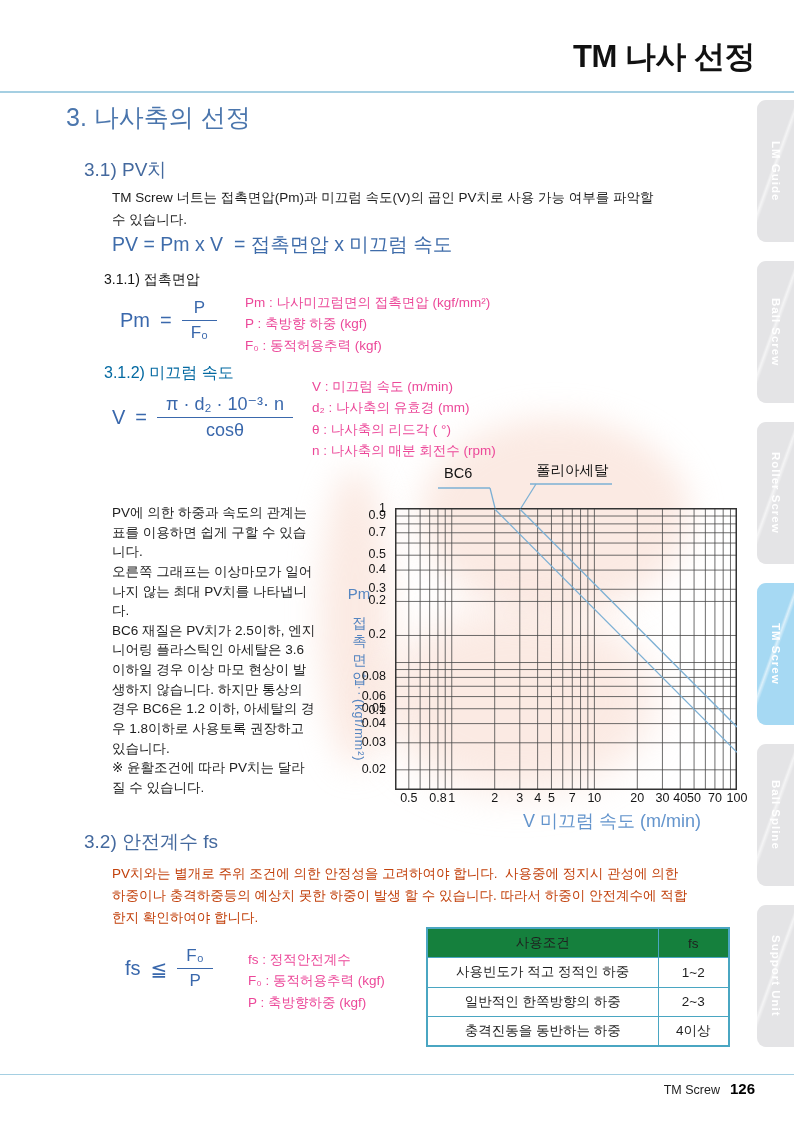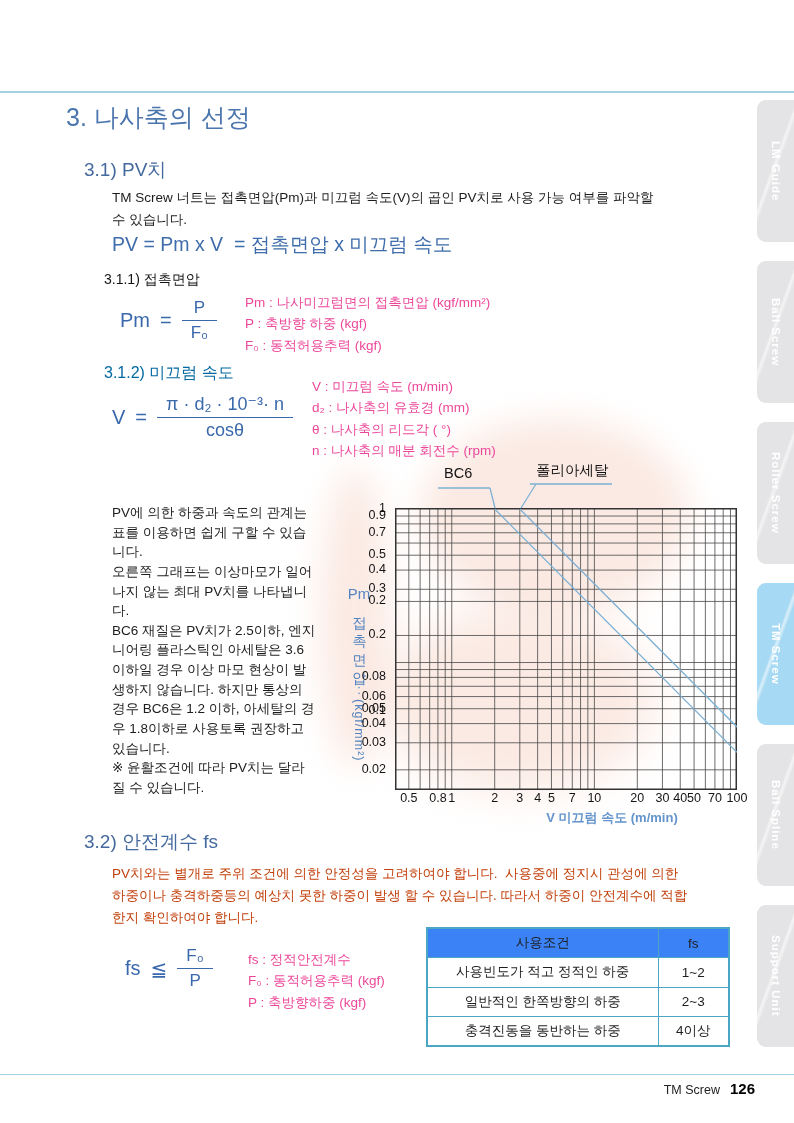--- a/index.html
+++ b/index.html
@@ -53,55 +53,56 @@
   #chart { left:340px; top:440px; width:430px; height:400px; }
   #chart .co-label { position:absolute; font-size:14.5px; color:#141414; }
   #bc6-label    { left:104px; top:25px; }
   #acetal-label { left:196px; top:21px; }
   #callout-svg  { position:absolute; left:0; top:0; }
   #plot-svg { position:absolute; left:55px; top:68px; background:transparent; }
   #y-ticks { position:absolute; left:0; top:68px; width:49px; height:282px; }
   #y-ticks div { position:absolute; right:3px; font-size:12.5px; color:#141414; }
   #x-ticks { position:absolute; left:55px; top:351px; width:342px; height:16px; }
   #x-ticks div { position:absolute; width:34px; text-align:center; font-size:12.5px; color:#141414; }
-  #x-axis-title { position:absolute; left:101px; top:369px; width:342px; text-align:center; font-size:13px; color:#6394cc;font-weight:bold; }
+  #x-axis-title { position:absolute; left:101px; top:369px; width:342px; text-align:center; font-size:18px; color:#6394cc; }
   #y-axis-title { position:absolute; left:4px; top:145px; width:30px; display:flex; flex-direction:column; align-items:center; color:#5585c0; }
   #y-axis-title .yt-pm { font-size:15px; }
   #y-axis-title .yt-kor { writing-mode:vertical-rl; text-orientation:upright; font-size:14.5px; letter-spacing:4px; margin-top:4px; }
   #y-axis-title .yt-colon { font-size:13px; margin:2px 0; }
   #y-axis-title .yt-unit { writing-mode:vertical-rl; font-size:12.5px; letter-spacing:1px; }
 
   #note-para { left:112px; top:503px; font-size:13.5px; line-height:1.455; white-space:pre; color:#1d1d1d; }
 
   
   #s32-title { left:84px; top:829px; font-size:19px; color:#44699e; }
   #s32-body  { left:112px; top:863px; font-size:13.5px; line-height:1.62; white-space:pre; color:#c2410c; }
   #fs-legend { left:248px; top:949px; }
 
   
   #fs-table { position:absolute; left:426px; top:927px; border-collapse:collapse; table-layout:fixed; }
   #fs-table th, #fs-table td { border:1.4px solid #4aa6c2; font-size:13.5px; text-align:center; color:#1f1f1f; height:29.5px; font-weight:400; }
-  #fs-table th { background:#3b82f6; }
+  #fs-table th { background:#15803d; }
   #fs-table .c1 { width:231px; }
   #fs-table .c2 { width:71px; }
   #fs-table { border:2px solid #4aa6c2; }
 
   
   #footer { right:39px; top:1080px; font-size:12.5px; color:#222; }
   #footer b { font-size:15px; color:#000; margin-left:10px; }
 </style>
 </head>
 <body>
 
 <div id="page">
 
   <div class="wm" id="wm1"></div>
   <div class="wm" id="wm2"></div>
   <div class="wm" id="wm3"></div>
 
+  <div class="layer" id="header-title">TM 나사 선정</div>
   <div class="layer" id="rule-top"></div>
 
   <div class="layer" id="sidebar">
       <div class="tab">
         <span>LM Guide</span>
       </div>
       <div class="tab">
         <span>Ball Screw</span>
       </div>
       <div class="tab">

